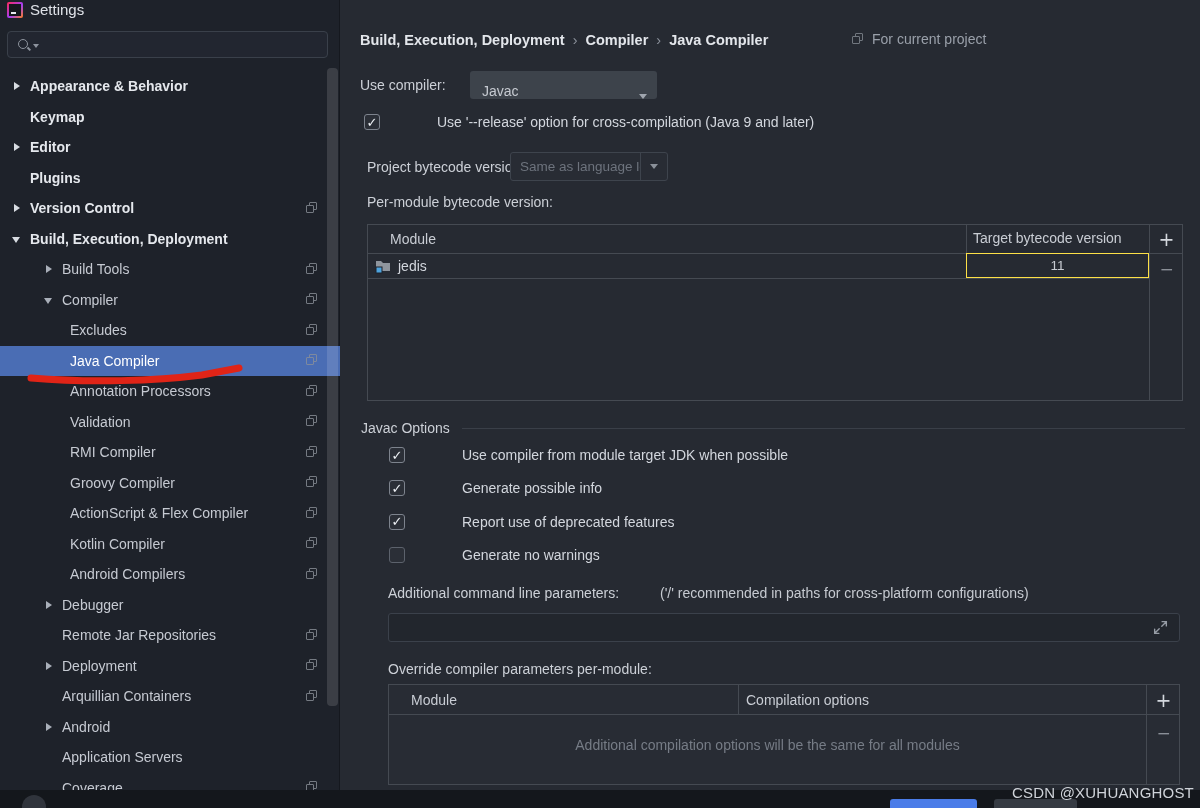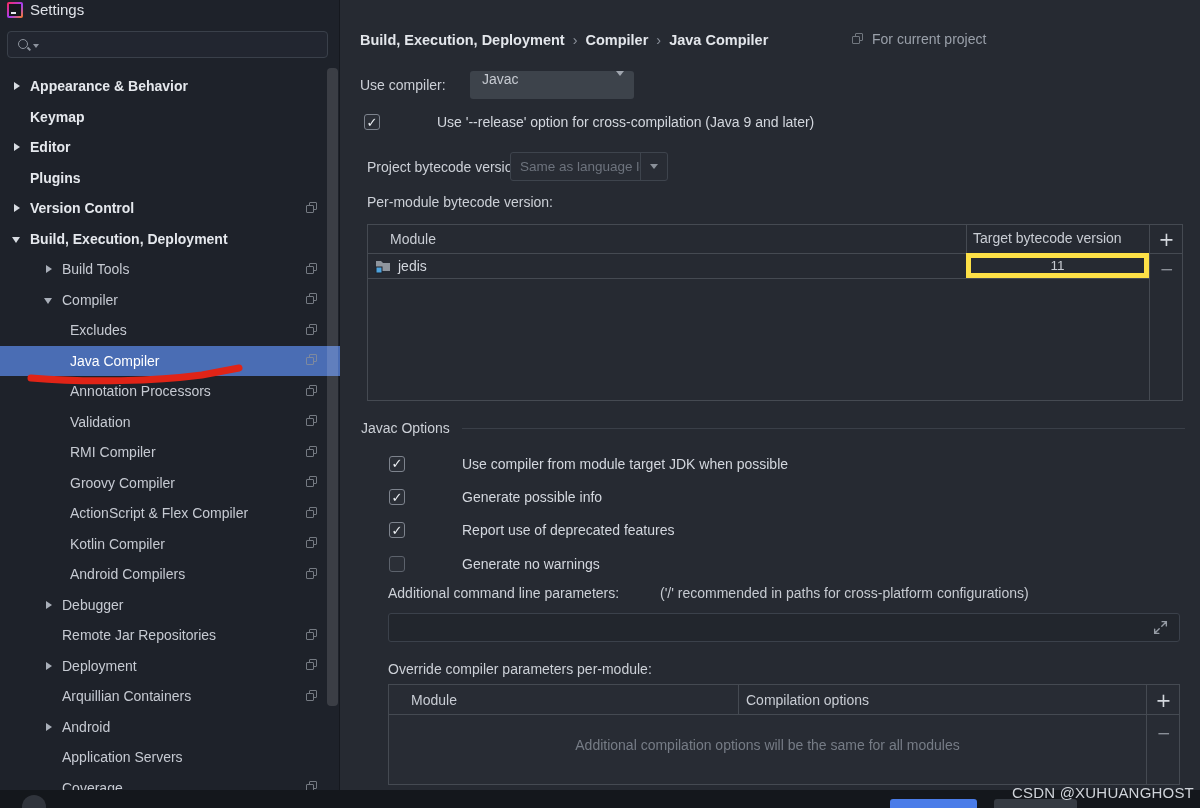--- a/index.html
+++ b/index.html
@@ -55,51 +55,51 @@
   
   .breadcrumb{position:absolute;left:360px;top:31px;height:18px;display:flex;align-items:center;font-size:14.5px;}
   .bc-part{font-weight:700;color:#e3e6eb;white-space:nowrap;}
   .bc-sep{color:#8b919b;padding:0 8px;font-weight:400;}
   .scope{position:absolute;left:852px;top:31px;display:flex;align-items:center;gap:7px;color:#9aa0aa;font-size:14px;}
   .scope .badge{margin:0;opacity:.75;}
   .scope .badge::after{background:#262a32;}
 
   
   .field-label{position:absolute;white-space:nowrap;color:#ccd0d7;}
-  .dropdown{position:absolute;left:470px;top:71px;width:164px;height:28px;background:#3d434b;border-radius:3px;
-    display:flex;align-items:flex-start;padding:0 10px 0 12px;box-sizing:border-box;color:#c6cad1;}
+  .dropdown{position:absolute;left:470px;top:71px;width:187px;height:28px;background:#3d434b;border-radius:3px;
+    display:flex;align-items:flex-end;padding:0 10px 0 12px;box-sizing:border-box;color:#c6cad1;}
   .dd-arrow{margin-left:auto;width:0;height:0;border-top:5px solid #a0a6af;border-left:4.5px solid transparent;border-right:4.5px solid transparent;}
   .combo-disabled{position:absolute;left:510px;top:152px;width:158px;height:29px;box-sizing:border-box;
     background:#282c34;border:1px solid #3e444d;border-radius:3px;display:flex;align-items:stretch;color:#6d737d;}
   .combo-text{flex:1;display:flex;align-items:center;padding-left:9px;white-space:nowrap;overflow:hidden;font-size:13.5px;}
   .combo-arrow{width:26px;border-left:1px solid #3e444d;display:flex;align-items:center;justify-content:center;}
   .combo-arrow i{width:0;height:0;border-top:5px solid #8a9099;border-left:4.5px solid transparent;border-right:4.5px solid transparent;}
 
   .cb{width:16px;height:16px;box-sizing:border-box;border:1.4px solid #5c626c;border-radius:3px;background:#2b2f37;
     display:inline-flex;align-items:center;justify-content:center;flex:none;position:relative;}
   .cb.checked{border-color:#7d838d;}
   .cb.checked::after{content:"✓";color:#eef1f5;font-size:13px;line-height:1;font-family:"DejaVu Sans",sans-serif;}
   .cb-row{position:absolute;display:flex;align-items:center;gap:9px;color:#d3d7de;}
   .cb-label{white-space:nowrap;margin-left:48px;}
-  .opt-row{display:flex;align-items:center;gap:9px;height:33.4px;color:#d3d7de;}
+  .opt-row{display:flex;gap:9px;height:33.4px;color:#d3d7de;}
 
   
   .ptable{position:absolute;box-sizing:border-box;border:1px solid #454a52;}
   .t-head{position:absolute;left:0;top:0;right:0;height:28px;border-bottom:1px solid #454a52;
     display:flex;align-items:center;color:#c9cdd4;}
   .vline{position:absolute;width:1px;background:#454a52;}
   .plusminus{position:absolute;text-align:center;font-family:"DejaVu Sans",sans-serif;}
   .plus{color:#d4d8de;font-size:19px;line-height:1;}
   .minus{color:#8a8f97;font-size:17px;line-height:1;}
 
   #table1{left:367px;top:224px;width:816px;height:177px;background:#262a32;}
   #table1 .mod-row{position:absolute;left:0;top:28px;width:781px;height:25px;border-bottom:1px solid #454a52;
     display:flex;align-items:center;color:#d2d6dd;}
   #table1 .mod-ver{position:absolute;left:598px;top:0;width:183px;height:25px;box-sizing:border-box;
-    border:5px solid #fde047;display:flex;align-items:center;justify-content:center;font-size:13.5px;color:#c7cbd2;}
+    border:1px solid #fde047;display:flex;align-items:center;justify-content:center;font-size:13.5px;color:#c7cbd2;}
   .folder-ico{width:16px;height:16px;margin:0 7px 0 7px;flex:none;}
 
   #table2{left:388px;top:684px;width:792px;height:101px;background:#282c34;}
   #table2 .t-head{height:29px;}
   .empty-note{position:absolute;left:0;top:52px;width:757px;text-align:center;color:#767c86;font-size:14px;}
 
   .params-input{position:absolute;left:388px;top:613px;width:792px;height:29px;box-sizing:border-box;
     background:#22262d;border:1px solid #3b414b;border-radius:3px;}
   .expand-ico{position:absolute;left:1152px;top:619px;width:17px;height:17px;}
 

